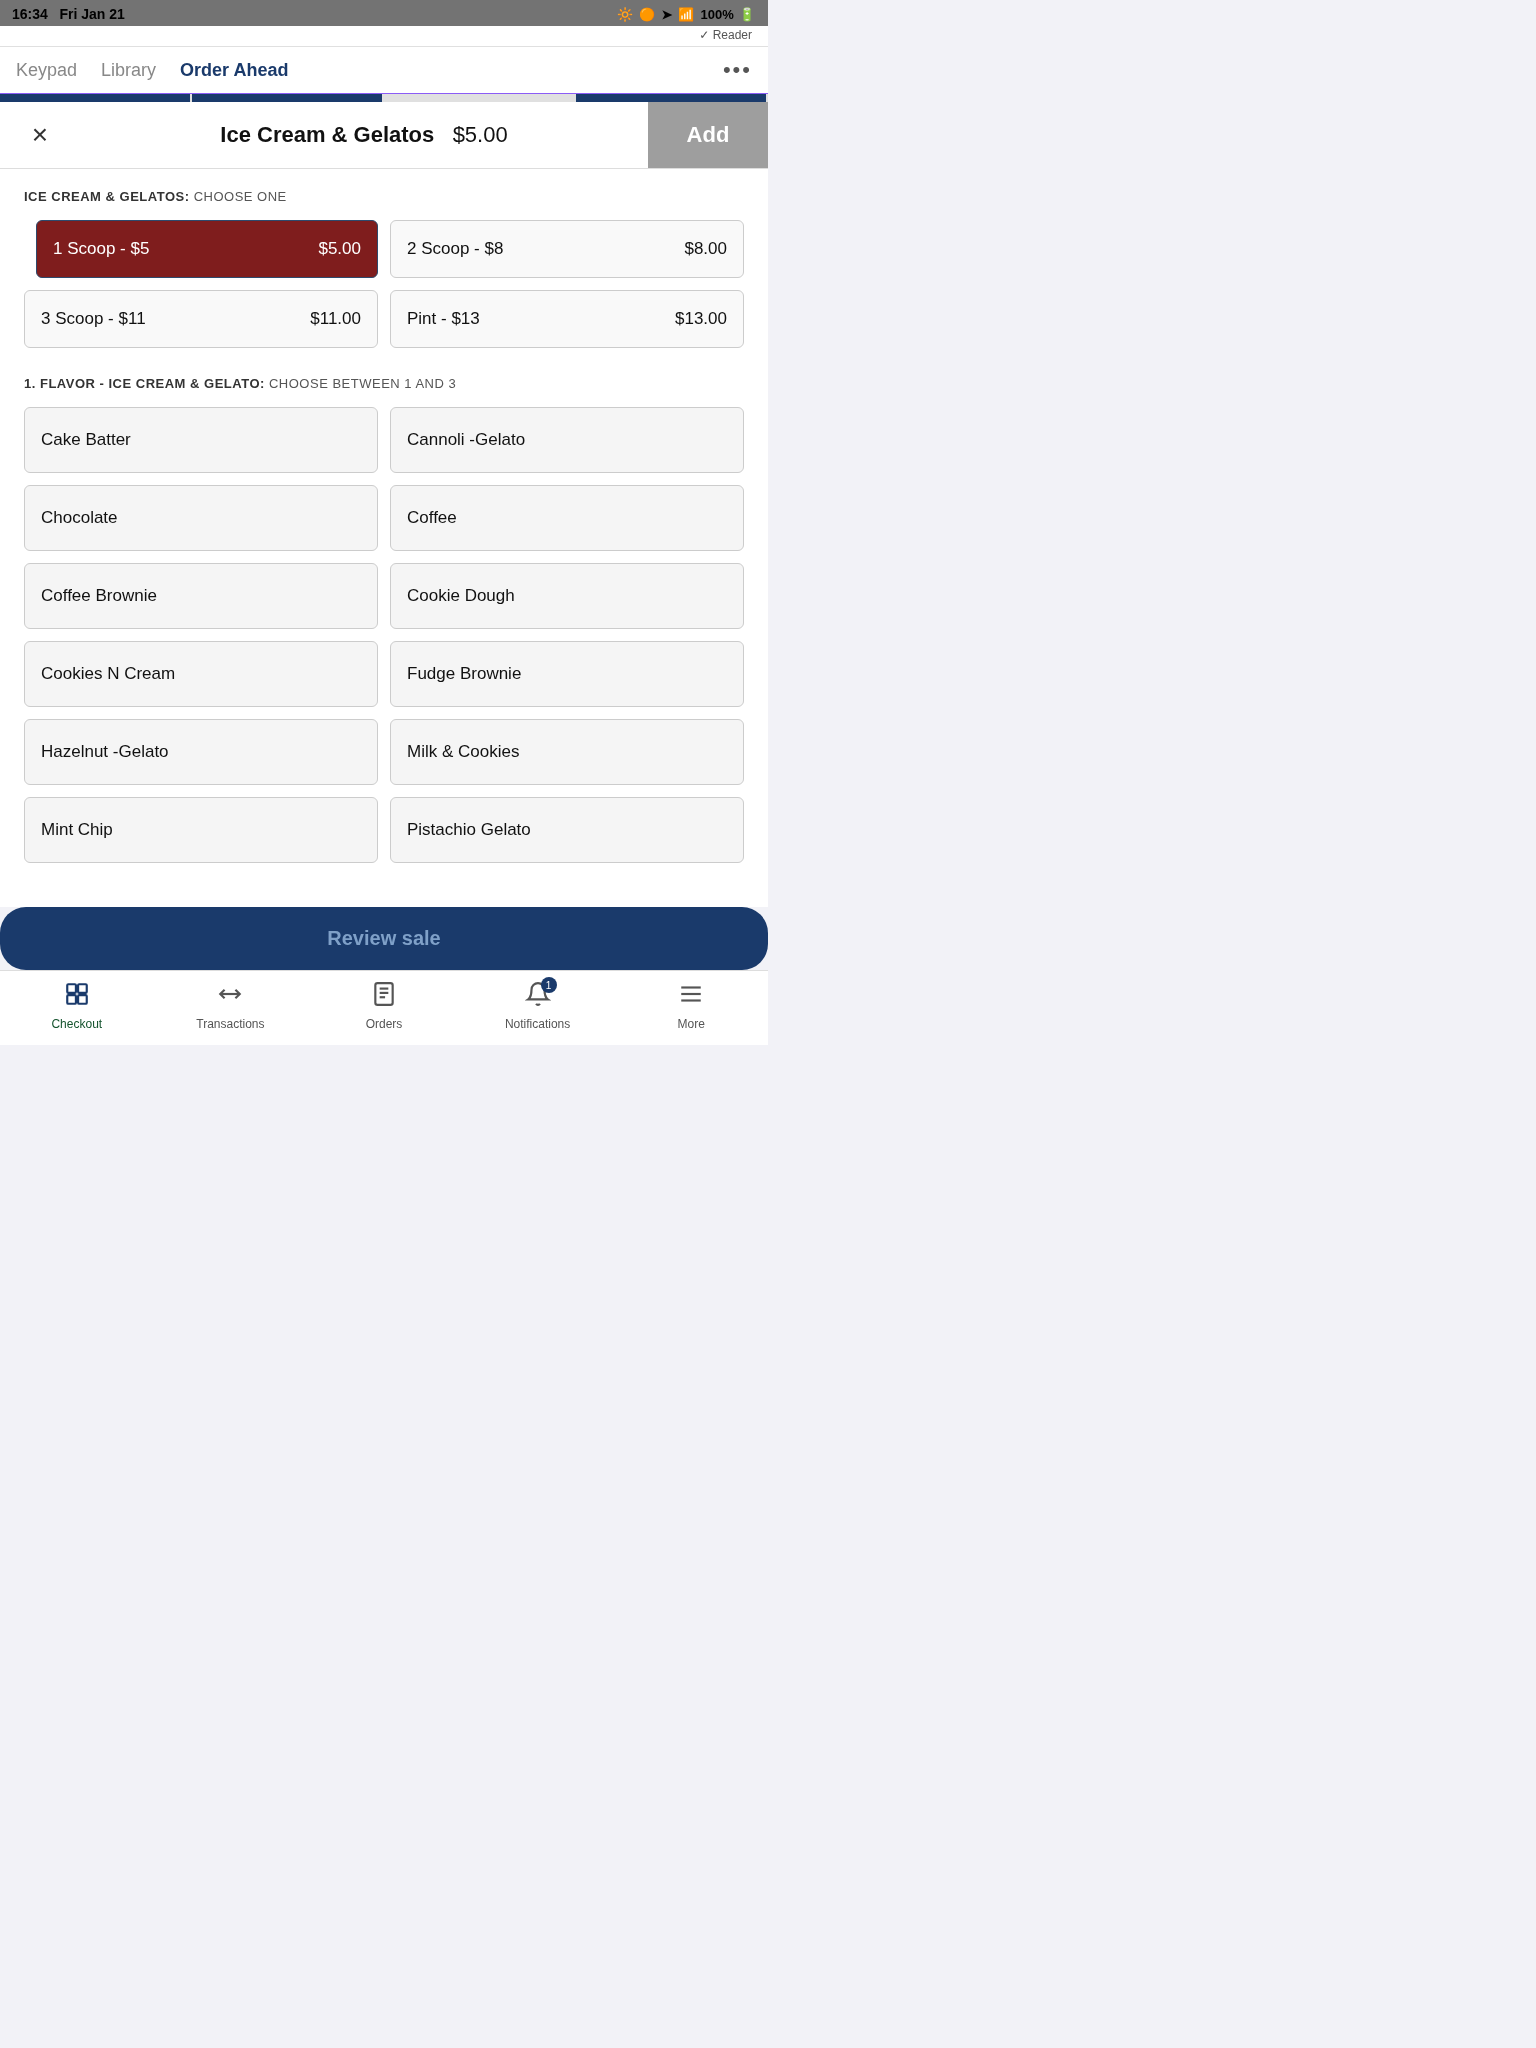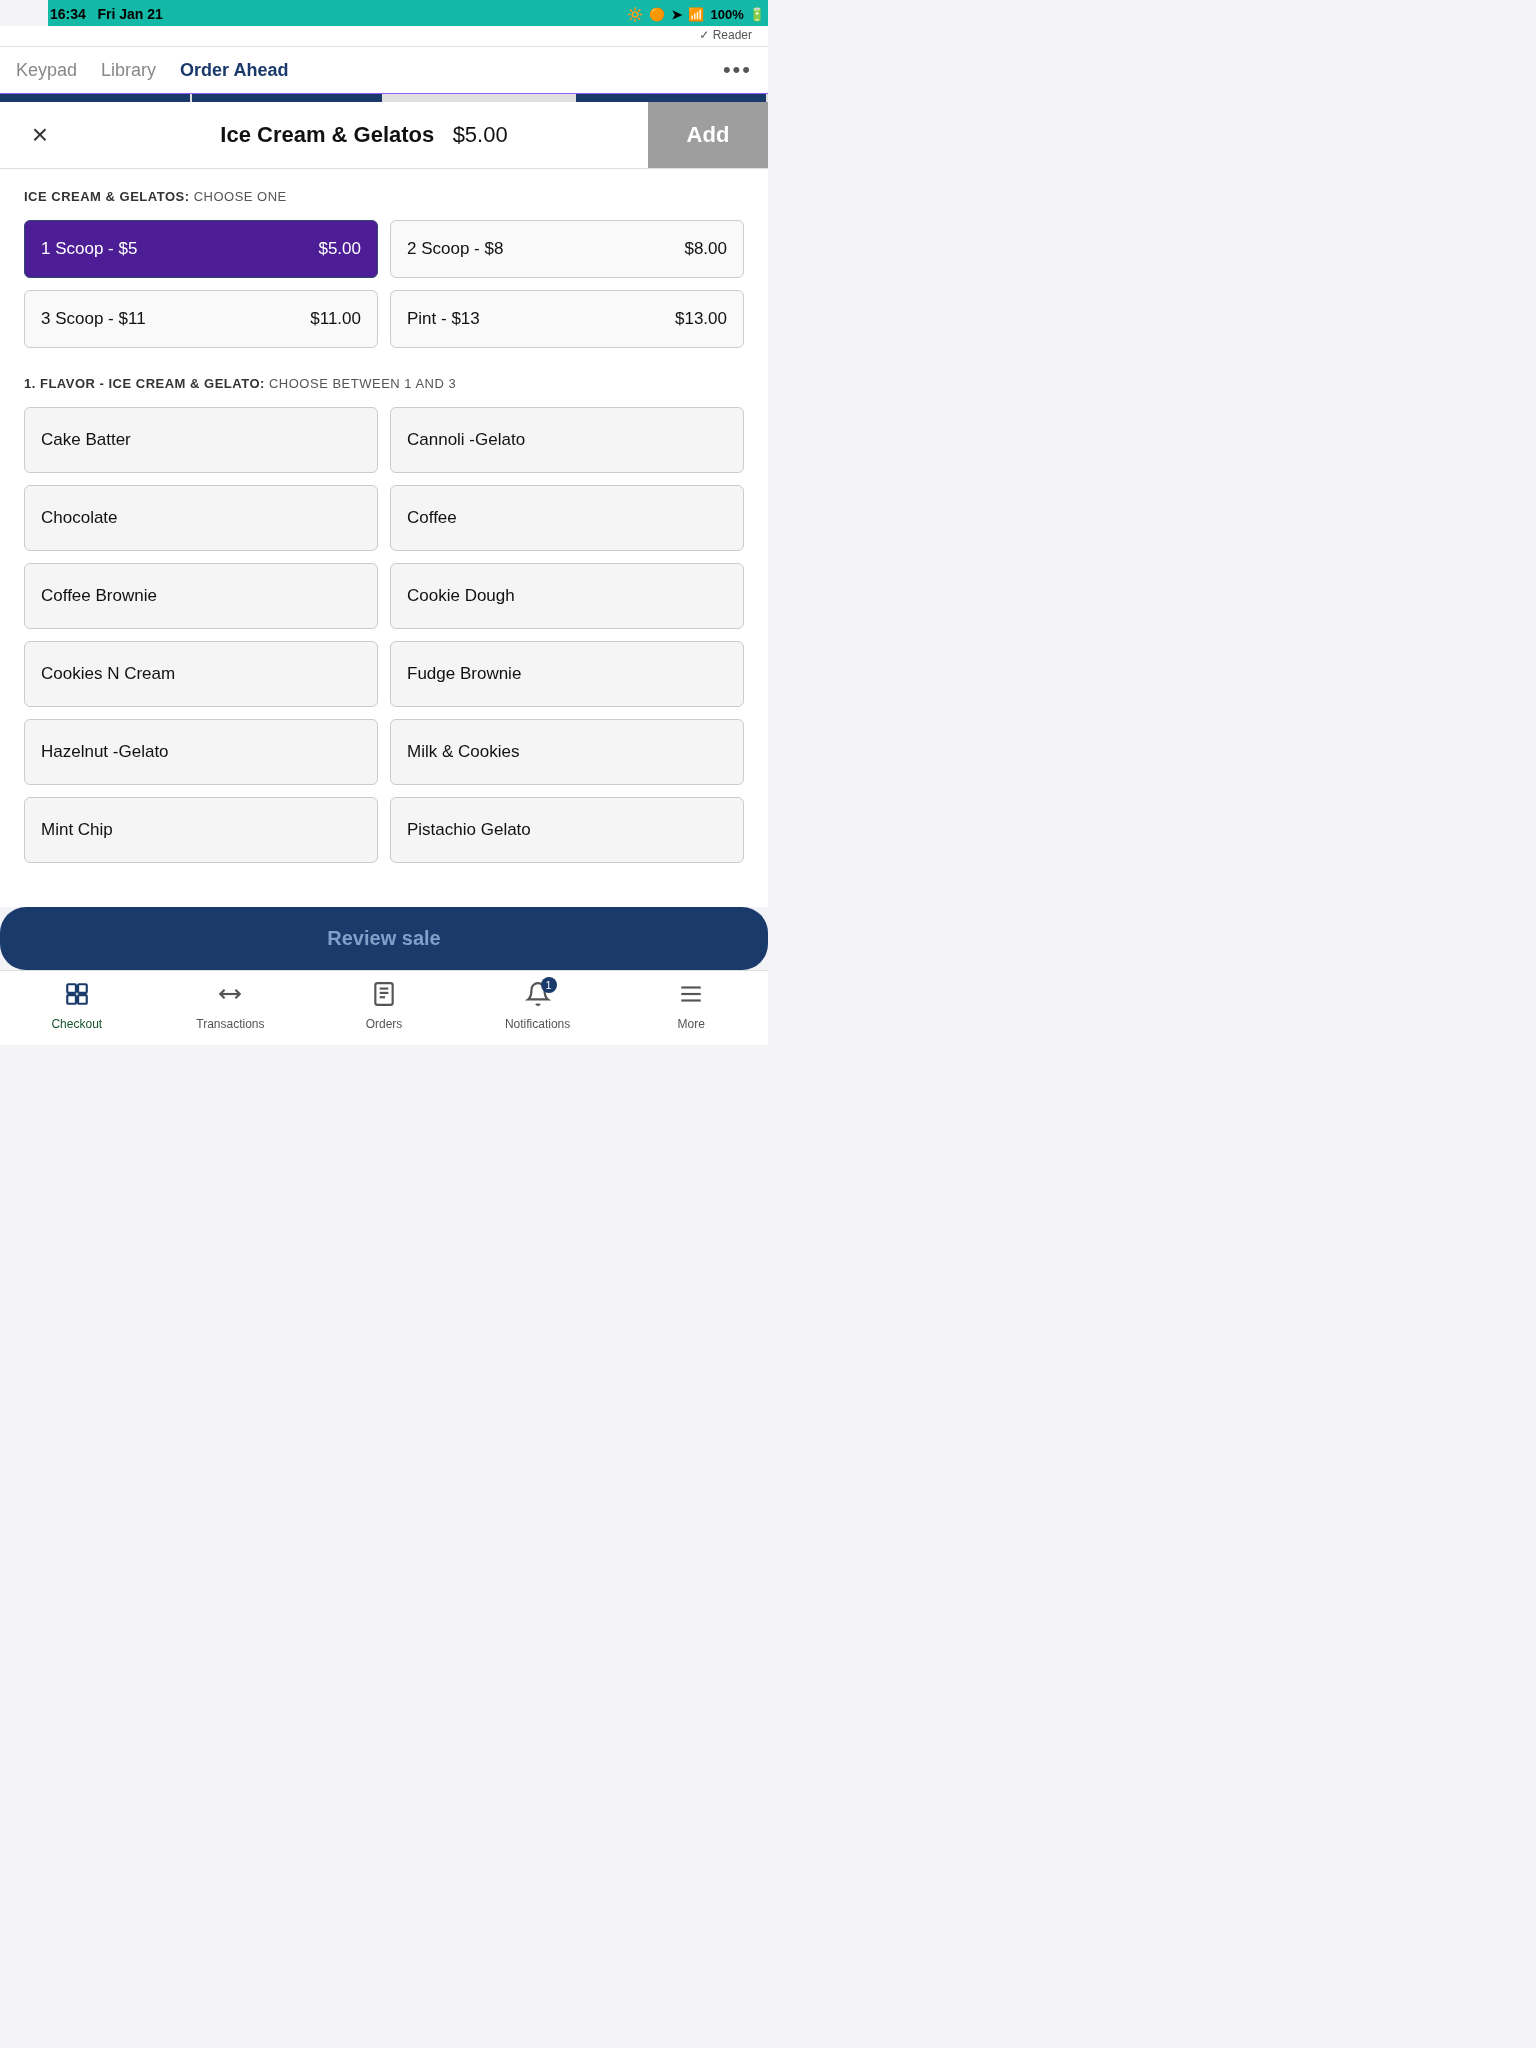--- a/index.html
+++ b/index.html
@@ -9,25 +9,24 @@
       font-family: -apple-system, BlinkMacSystemFont, 'Helvetica Neue', sans-serif;
       background: #f2f2f7;
       overflow-x: hidden;
     }
 
     
     .status-bar {
       display: flex;
       justify-content: space-between;
       align-items: center;
-      padding: 6px 2px 4px;
-      background: #14b8a6;
+      padding: 6px 12px 4px;
+      background: #737373;
       font-size: 14px;
       font-weight: 600;
-      margin-left: 48px;
     }
     .status-left { color: #000; }
     .status-right {
       display: flex;
       align-items: center;
       gap: 6px;
       font-size: 13px;
     }
     .reader-bar {
       background: #fff;
@@ -159,23 +158,24 @@
       display: flex;
       justify-content: space-between;
       align-items: center;
       font-size: 17px;
       font-weight: 500;
       cursor: pointer;
       background: #f9f9f9;
       color: #111;
     }
     .option-btn.selected {
-      background: #4c1d95;
+      background: #7f1d1d;
       border-color: #2d4a6d;
       color: #fff;
+      margin-left: 12px;
     }
     .option-btn .option-price {
       font-weight: 400;
     }
 
     
     .flavor-grid {
       display: grid;
       grid-template-columns: 1fr 1fr;
       gap: 12px;

